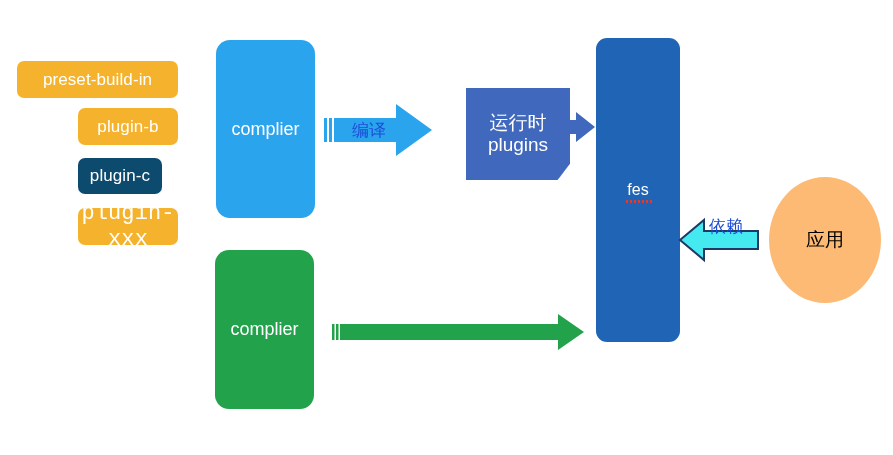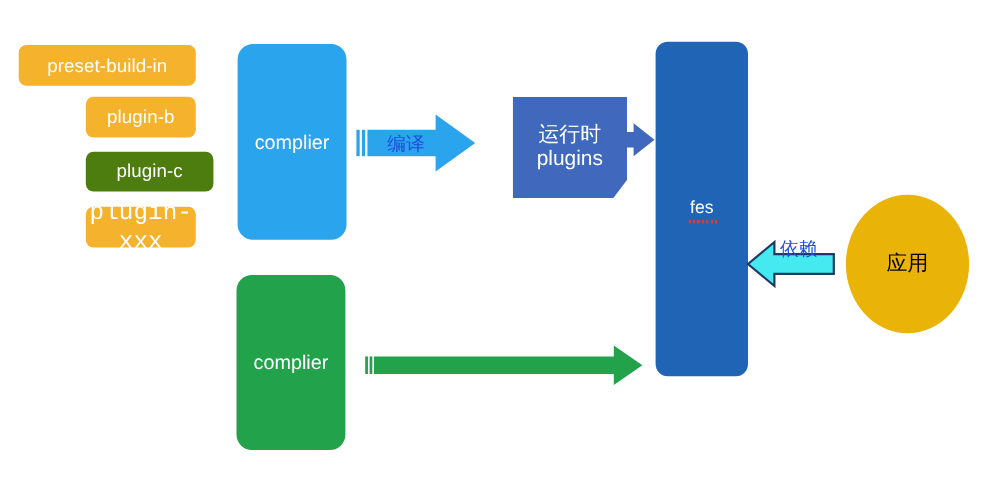--- a/index.html
+++ b/index.html
@@ -29,20 +29,21 @@
     line-height: 1.15;
     white-space: pre-line;
   }
 
   
   .chip {
     border-radius: 7px;
     font-size: 17px;
     letter-spacing: .1px;
     padding: 2px 6px;
+    margin-top: 20px;
   }
 
   
   .pillar {
     border-radius: 14px;
     font-size: 18px;
   }
   .pillar-tall {
     border-radius: 11px;
     font-size: 16px;
@@ -115,21 +116,21 @@
 <div id="canvas">
 
   <div class="node chip" style="left:17px; top:41px; width:161px; height:37px; background:#f5b32d;">
     <span>preset-build-in</span>
   </div>
 
   <div class="node chip" style="left:78px; top:88px; width:100px; height:37px; background:#f5b32d;">
     <span>plugin-b</span>
   </div>
 
-  <div class="node chip" style="left:78px; top:138px; width:116px; height:36px; background:#4d7c0f;">
+  <div class="node chip" style="left:78px; top:138px; width:84px; height:36px; background:#0c4a6e;">
     <span>plugin-c</span>
   </div>
 
   <div class="node chip" style="left:78px; top:188px; width:100px; height:37px; background:#f5b32d; font-size:22px;font-family:Liberation Mono, monospace;">
     <span>plugin-
 xxx</span>
   </div>
 
   <div class="node pillar" style="left:216px; top:40px; width:99px; height:178px; background:#2ba4ee;">
     <span>complier</span>
@@ -172,21 +173,21 @@
 
   <div class="arrow-wrap" style="left:678px; top:216px; width:82px; height:48px;">
     <svg width="82" height="48" viewBox="0 0 82 48" aria-hidden="true">
       <path d="M2,24 L26,4 L26,15 L80,15 L80,33 L26,33 L26,44 Z" fill="#45e9f0" stroke="#1f3864" stroke-width="2" stroke-linejoin="miter"></path>
     </svg>
   </div>
   <div class="arrow-label" style="left:700px; top:212px; width:52px; height:28px; color:#1d4ed8;">
     <span>依赖</span>
   </div>
 
-  <div class="node ellipse" style="left:769px; top:177px; width:112px; height:126px; background:#eab308;">
+  <div class="node ellipse" style="left:769px; top:177px; width:112px; height:126px; background:#fdba74;">
     <span>应用</span>
   </div>
 
   <div class="arrow-wrap" style="left:332px; top:312px; width:252px; height:40px;">
     <svg width="252" height="40" viewBox="0 0 252 40" aria-hidden="true">
       <rect x="0" y="12" width="2.5" height="16" fill="#22a34b"></rect>
       <rect x="4" y="12" width="2.5" height="16" fill="#22a34b"></rect>
       <path d="M8,12 L226,12 L226,2 L252,20 L226,38 L226,28 L8,28 Z" fill="#22a34b"></path>
     </svg>
   </div>

